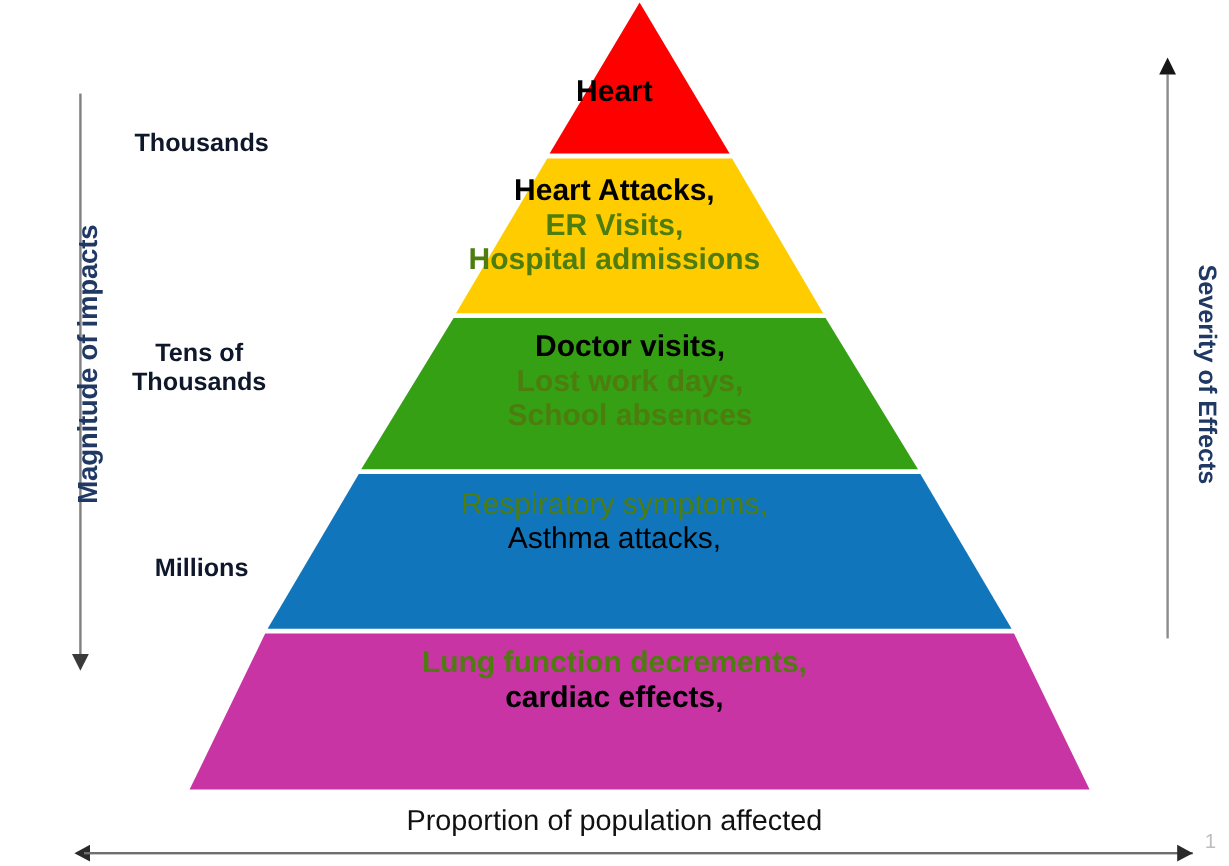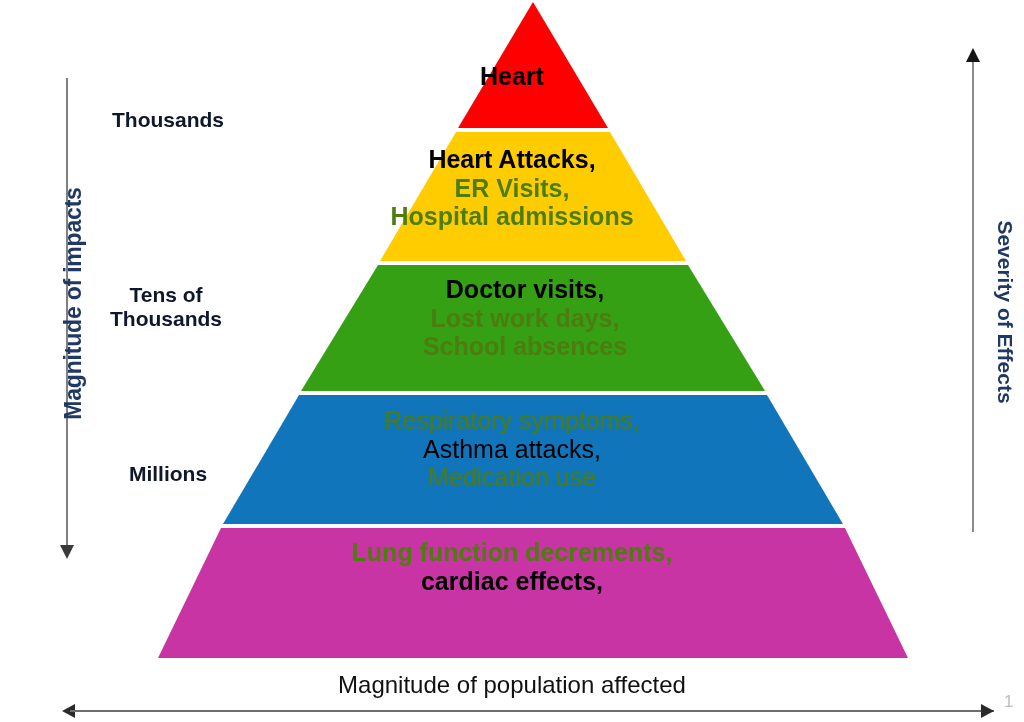--- a/index.html
+++ b/index.html
@@ -209,28 +209,27 @@
 
   <div class="tier-text t-green">
     <span class="ln dark">Doctor visits,</span>
     <span class="ln light">Lost work days,</span>
     <span class="ln light">School absences</span>
   </div>
 
   <div class="tier-text t-blue">
     <span class="ln light">Respiratory symptoms,</span>
     <span class="ln dark">Asthma attacks,</span>
-    <span class="ln light">Medication use</span>
   </div>
 
   <div class="tier-text t-magenta">
     <span class="ln light">Lung function decrements,</span>
     <span class="ln dark">cardiac effects,</span>
   </div>
 
-  <div class="caption-bottom">Magnitude of population affected</div>
+  <div class="caption-bottom">Proportion of population affected</div>
   <div class="axis-bottom-arrow-left"></div>
   <div class="axis-bottom-line"></div>
   <div class="axis-bottom-arrow-right"></div>
 
   <div class="corner-mark">1</div>
 
 </div>
 
 </body></html>

